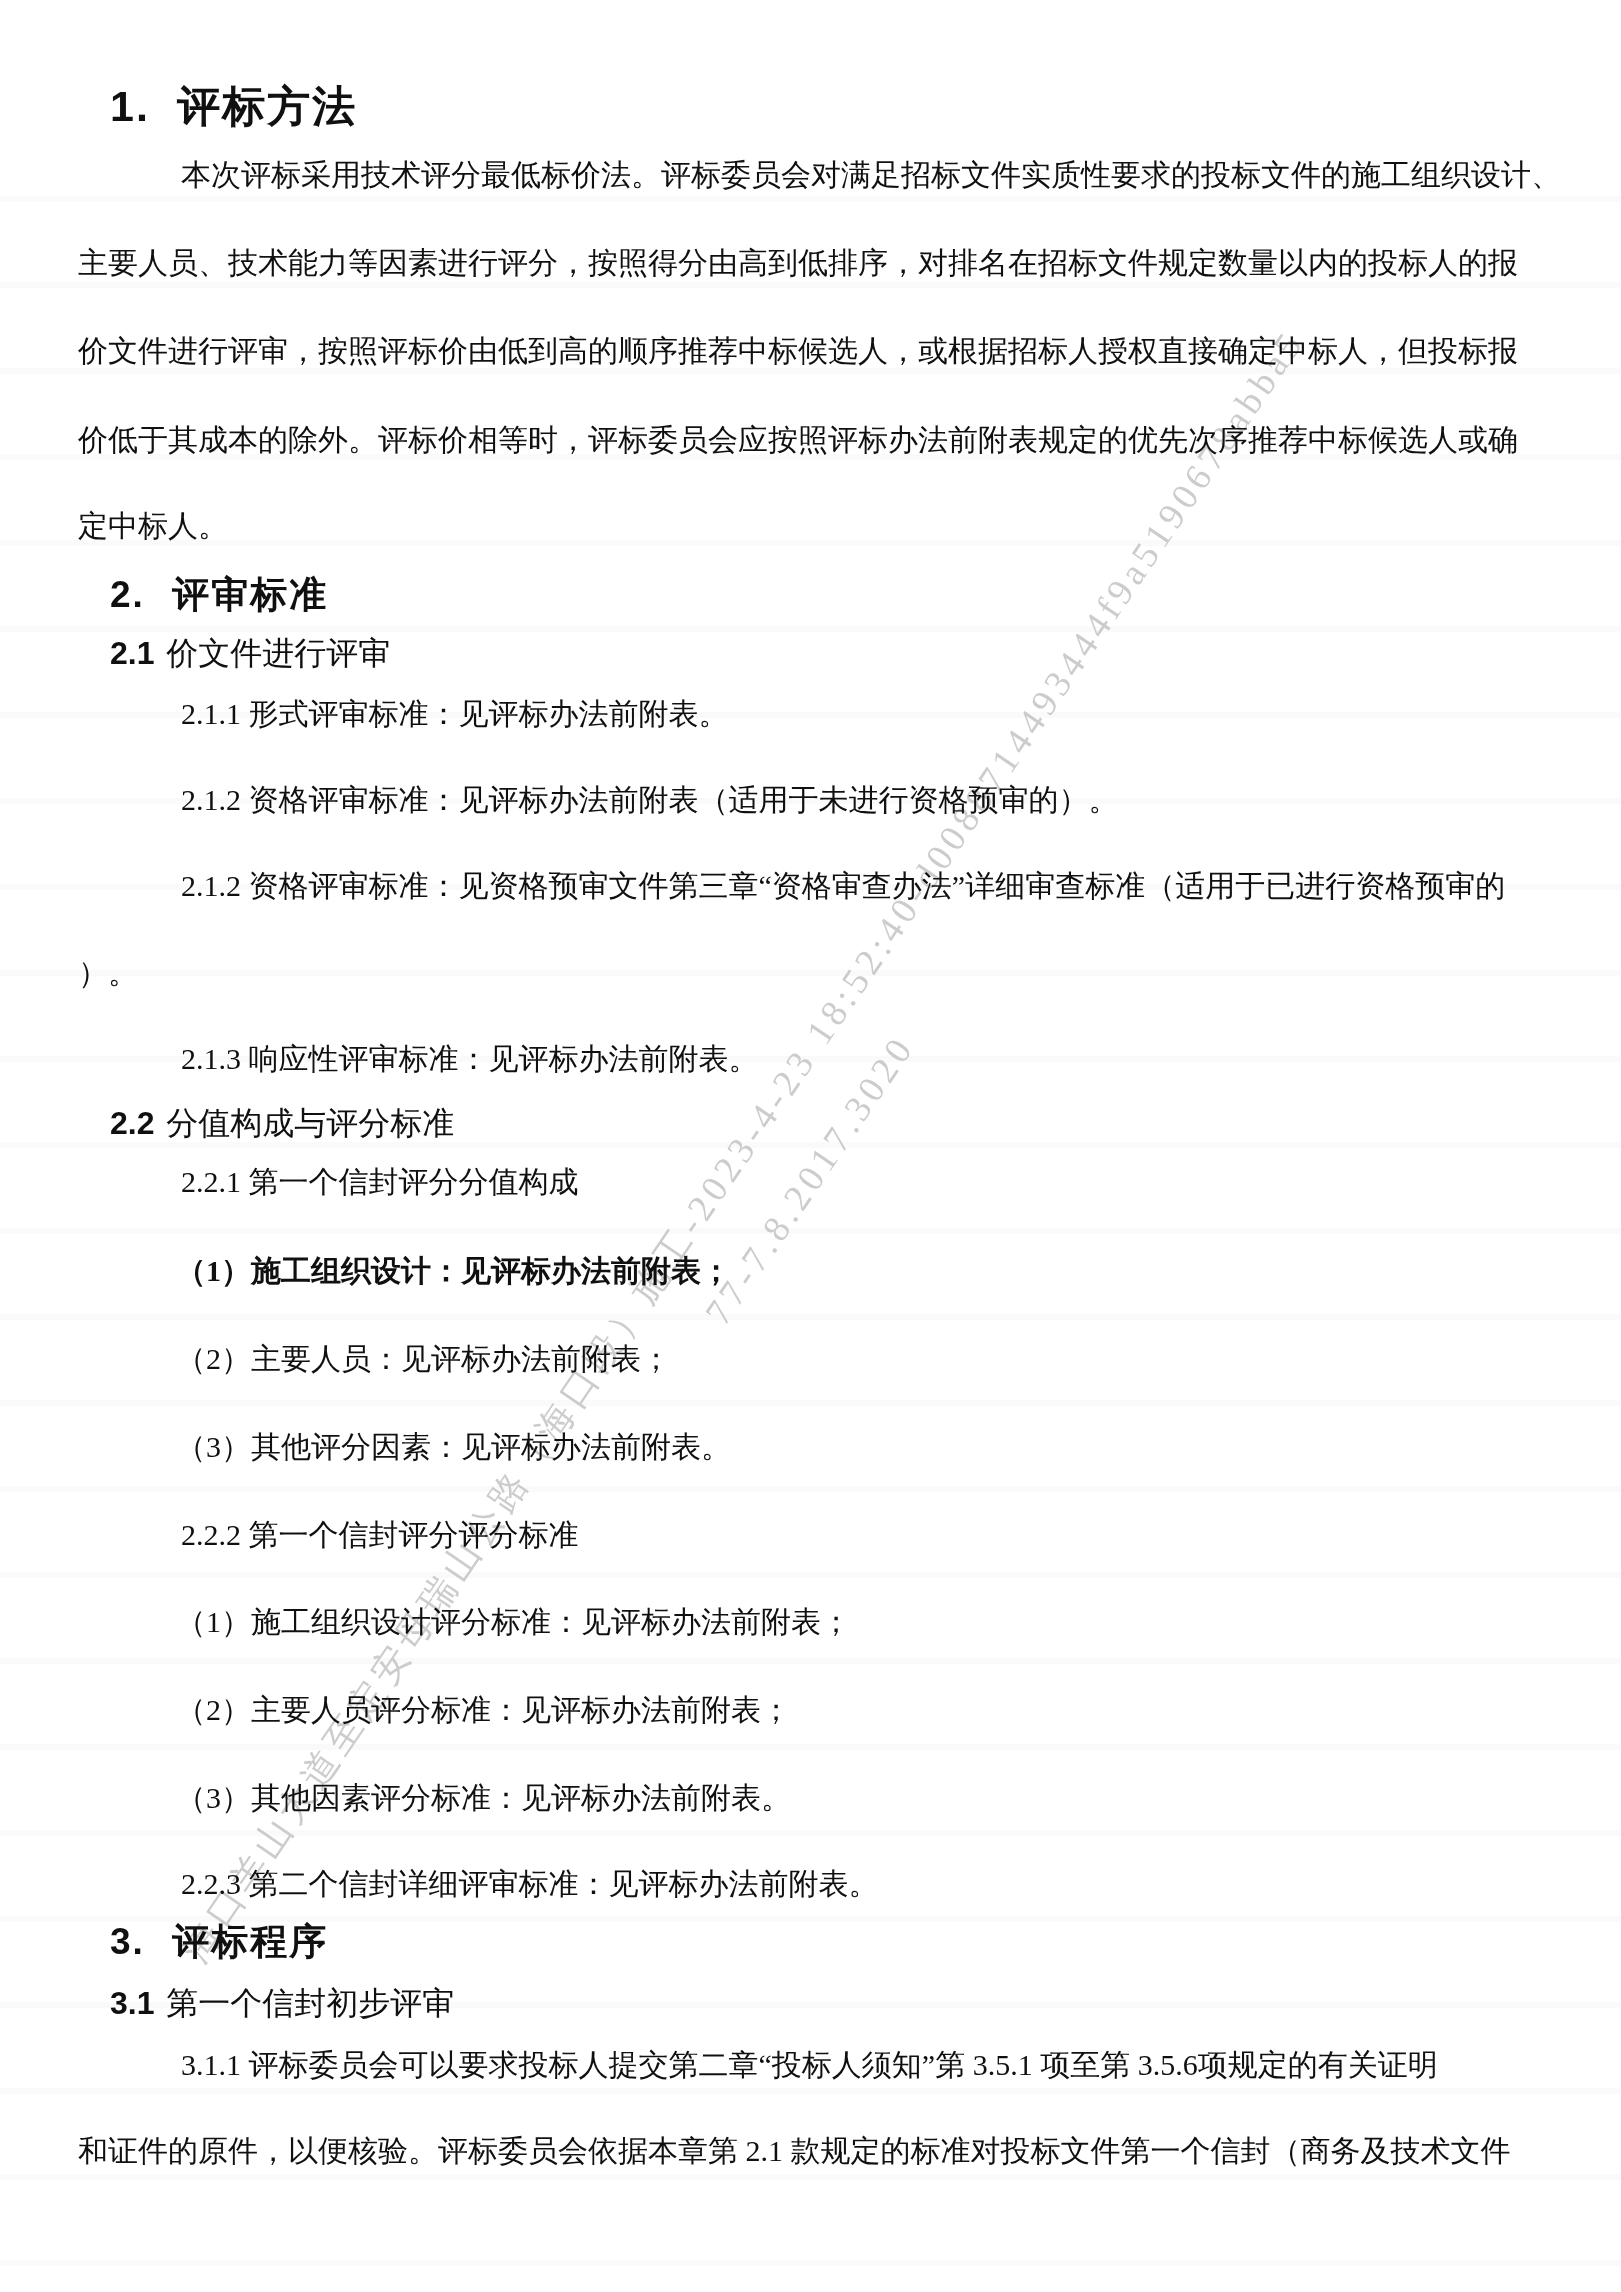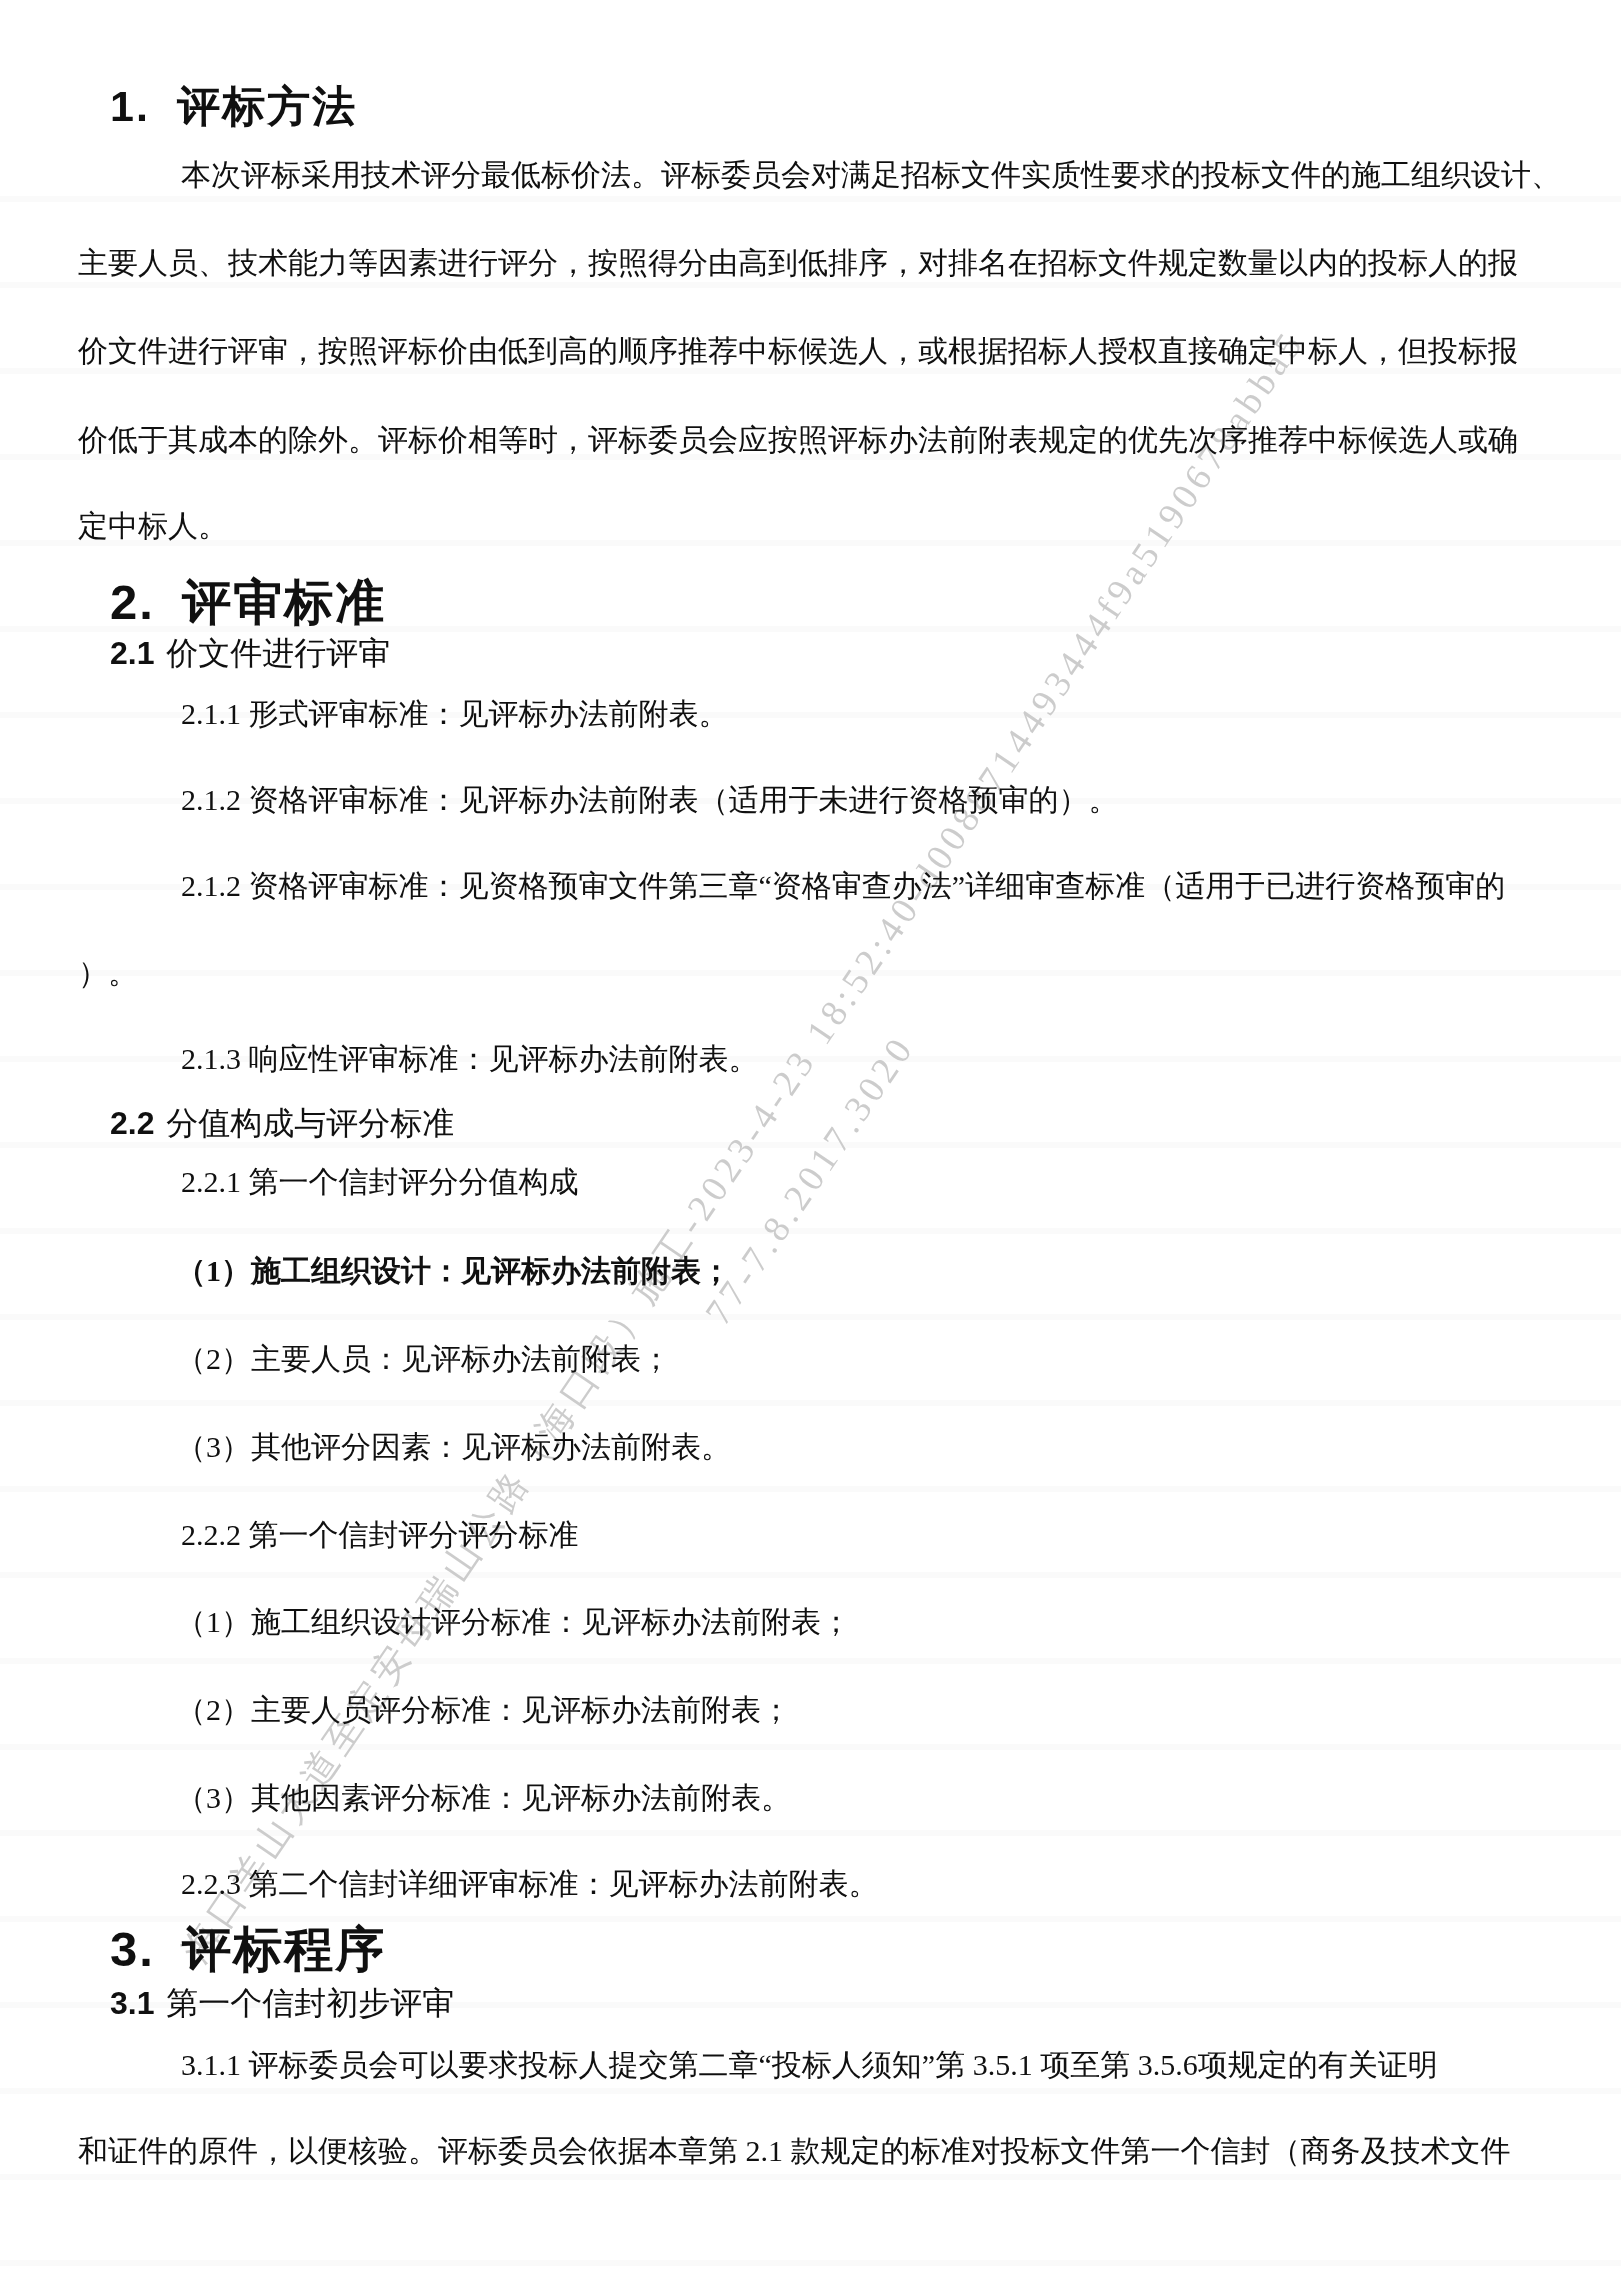--- a/index.html
+++ b/index.html
@@ -52,21 +52,21 @@
     font-size: 30px;
     font-weight: 400;
     text-align: right;
   }
   .h1, .h2, .h3 {
     font-family: "Liberation Sans", "DejaVu Sans", sans-serif;
     font-weight: bold;
     letter-spacing: 2px;
   }
   .h1 { font-size: 43px; }
-  .h2, .h3 { font-size: 49px; }
+  .h2, .h3 { font-size: 37px; }
   .h1 .ttl, .h2 .ttl, .h3 .ttl { margin-left: 27.4px; }
   .sec {
     font-family: "Liberation Sans", "DejaVu Sans", sans-serif;
     font-size: 32px;
     font-weight: 400;
   }
   .sec .num { font-weight: bold; }
   .sec .ttl { margin-left: 11.8px; }
   #page-number {
     position: absolute;

